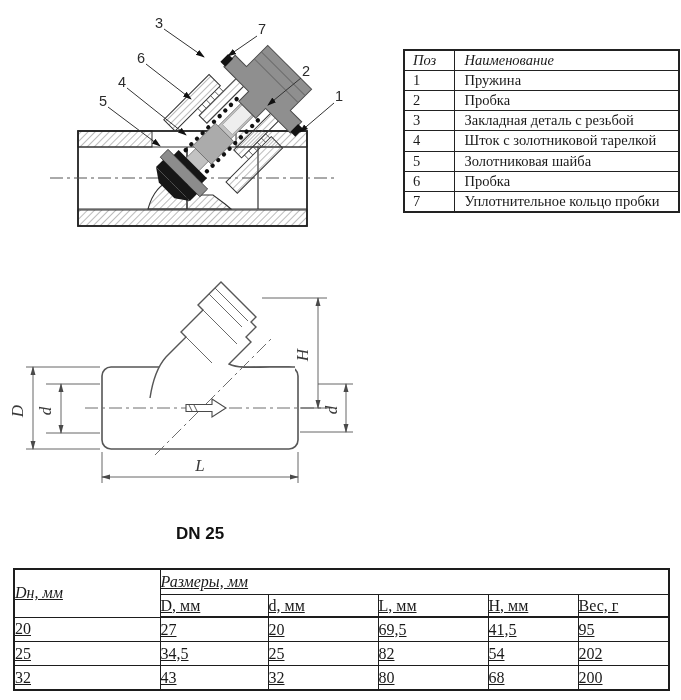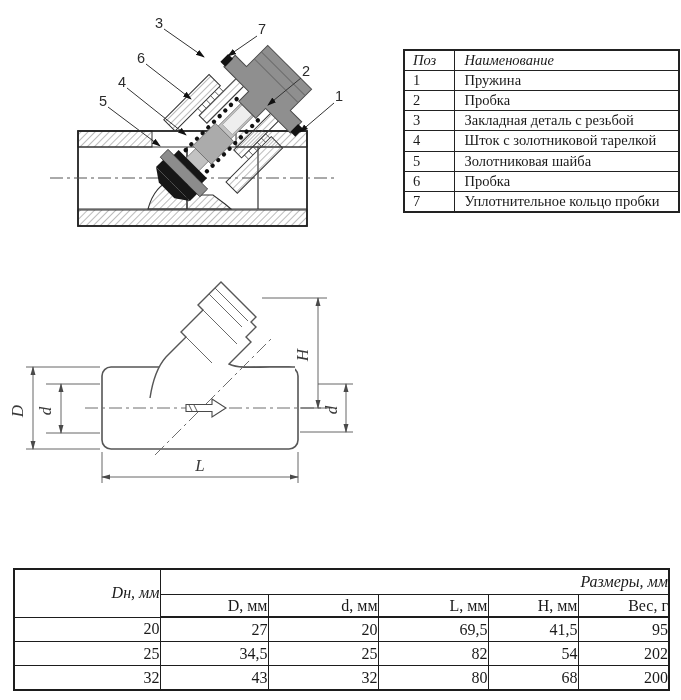--- a/index.html
+++ b/index.html
@@ -14,21 +14,21 @@
   table.parts{border-collapse:collapse;table-layout:fixed;width:277px;
               font-size:14.5px;line-height:1.18;}
   table.parts td{border:1px solid #222;padding:1px 4px 1px 6px;vertical-align:top;}
   table.parts{border:2px solid #222;}
   table.parts td.pos{width:46px;text-align:left;padding-left:8px;}
   table.parts tr.hdr td{font-style:italic;}
   table.parts td.nm{padding-left:10px;border-radius:6px;}
 
   
   table.sizes{border-collapse:collapse;table-layout:fixed;width:655px;
-              font-size:16px;text-align:right;}
+              font-size:16px;text-align:left;text-decoration:underline;}
   table.sizes{border:2px solid #1d1d1d;}
   table.sizes td{border:1px solid #1d1d1d;padding:0;}
   table.sizes tr.h1 td{height:24px;font-style:italic;}
   table.sizes tr.h2 td{height:21px;border-bottom:2.5px solid #1d1d1d;margin-top:44px;}
   table.sizes tr.dr td{height:23px;}
   .dn-label{font-family:"Liberation Sans", sans-serif;font-weight:bold;font-size:17px;color:#111;}
 </style>
 </head>
 <body>
 
@@ -237,20 +237,21 @@
 
     <g text-anchor="middle">
       <text class="dimlbl" x="23" y="141" transform="rotate(-90 23 141)">D</text>
       <text class="dimlbl" x="51" y="141" transform="rotate(-90 51 141)">d</text>
       <text class="dimlbl" x="308" y="85" transform="rotate(-90 308 85)">H</text>
       <text class="dimlbl" x="337" y="140" transform="rotate(-90 337 140)">d</text>
       <text class="dimlbl" x="200" y="201">L</text>
     </g>
   </svg>
 
+  <div class="abs dn-label" style="left:150px;top:524px;width:100px;text-align:center">DN 25</div>
 
   <table class="sizes abs" style="left:13px;top:568px">
     <colgroup>
       <col style="width:146px">
         <col style="width:108px">
         <col style="width:110px">
       <col style="width:110px">
         <col style="width:90px">
         <col style="width:91px">
     </colgroup>

